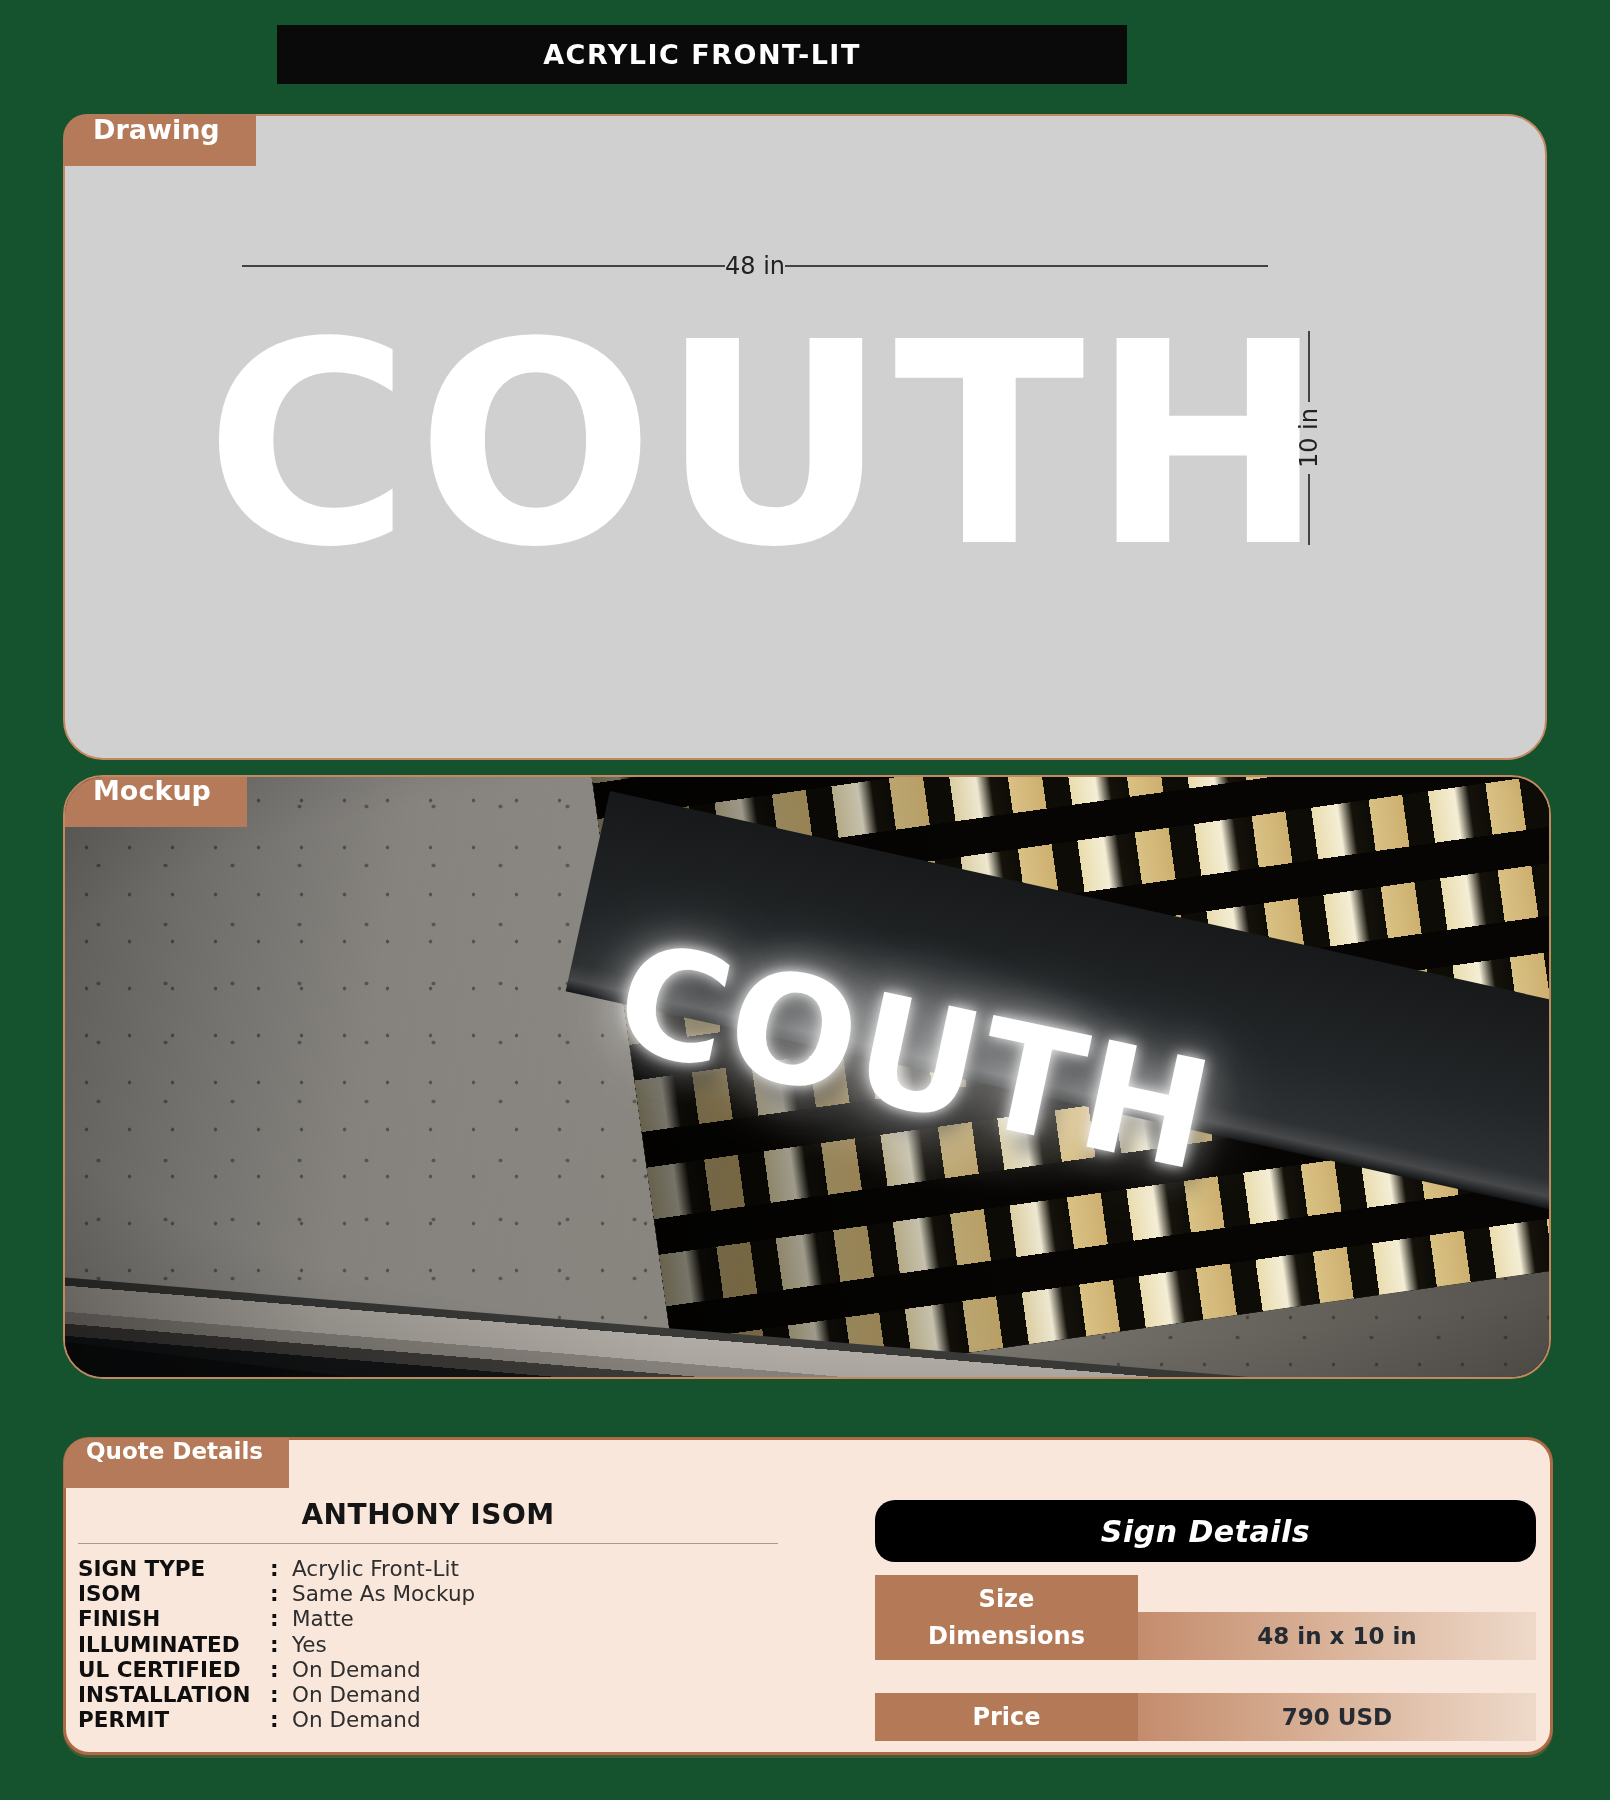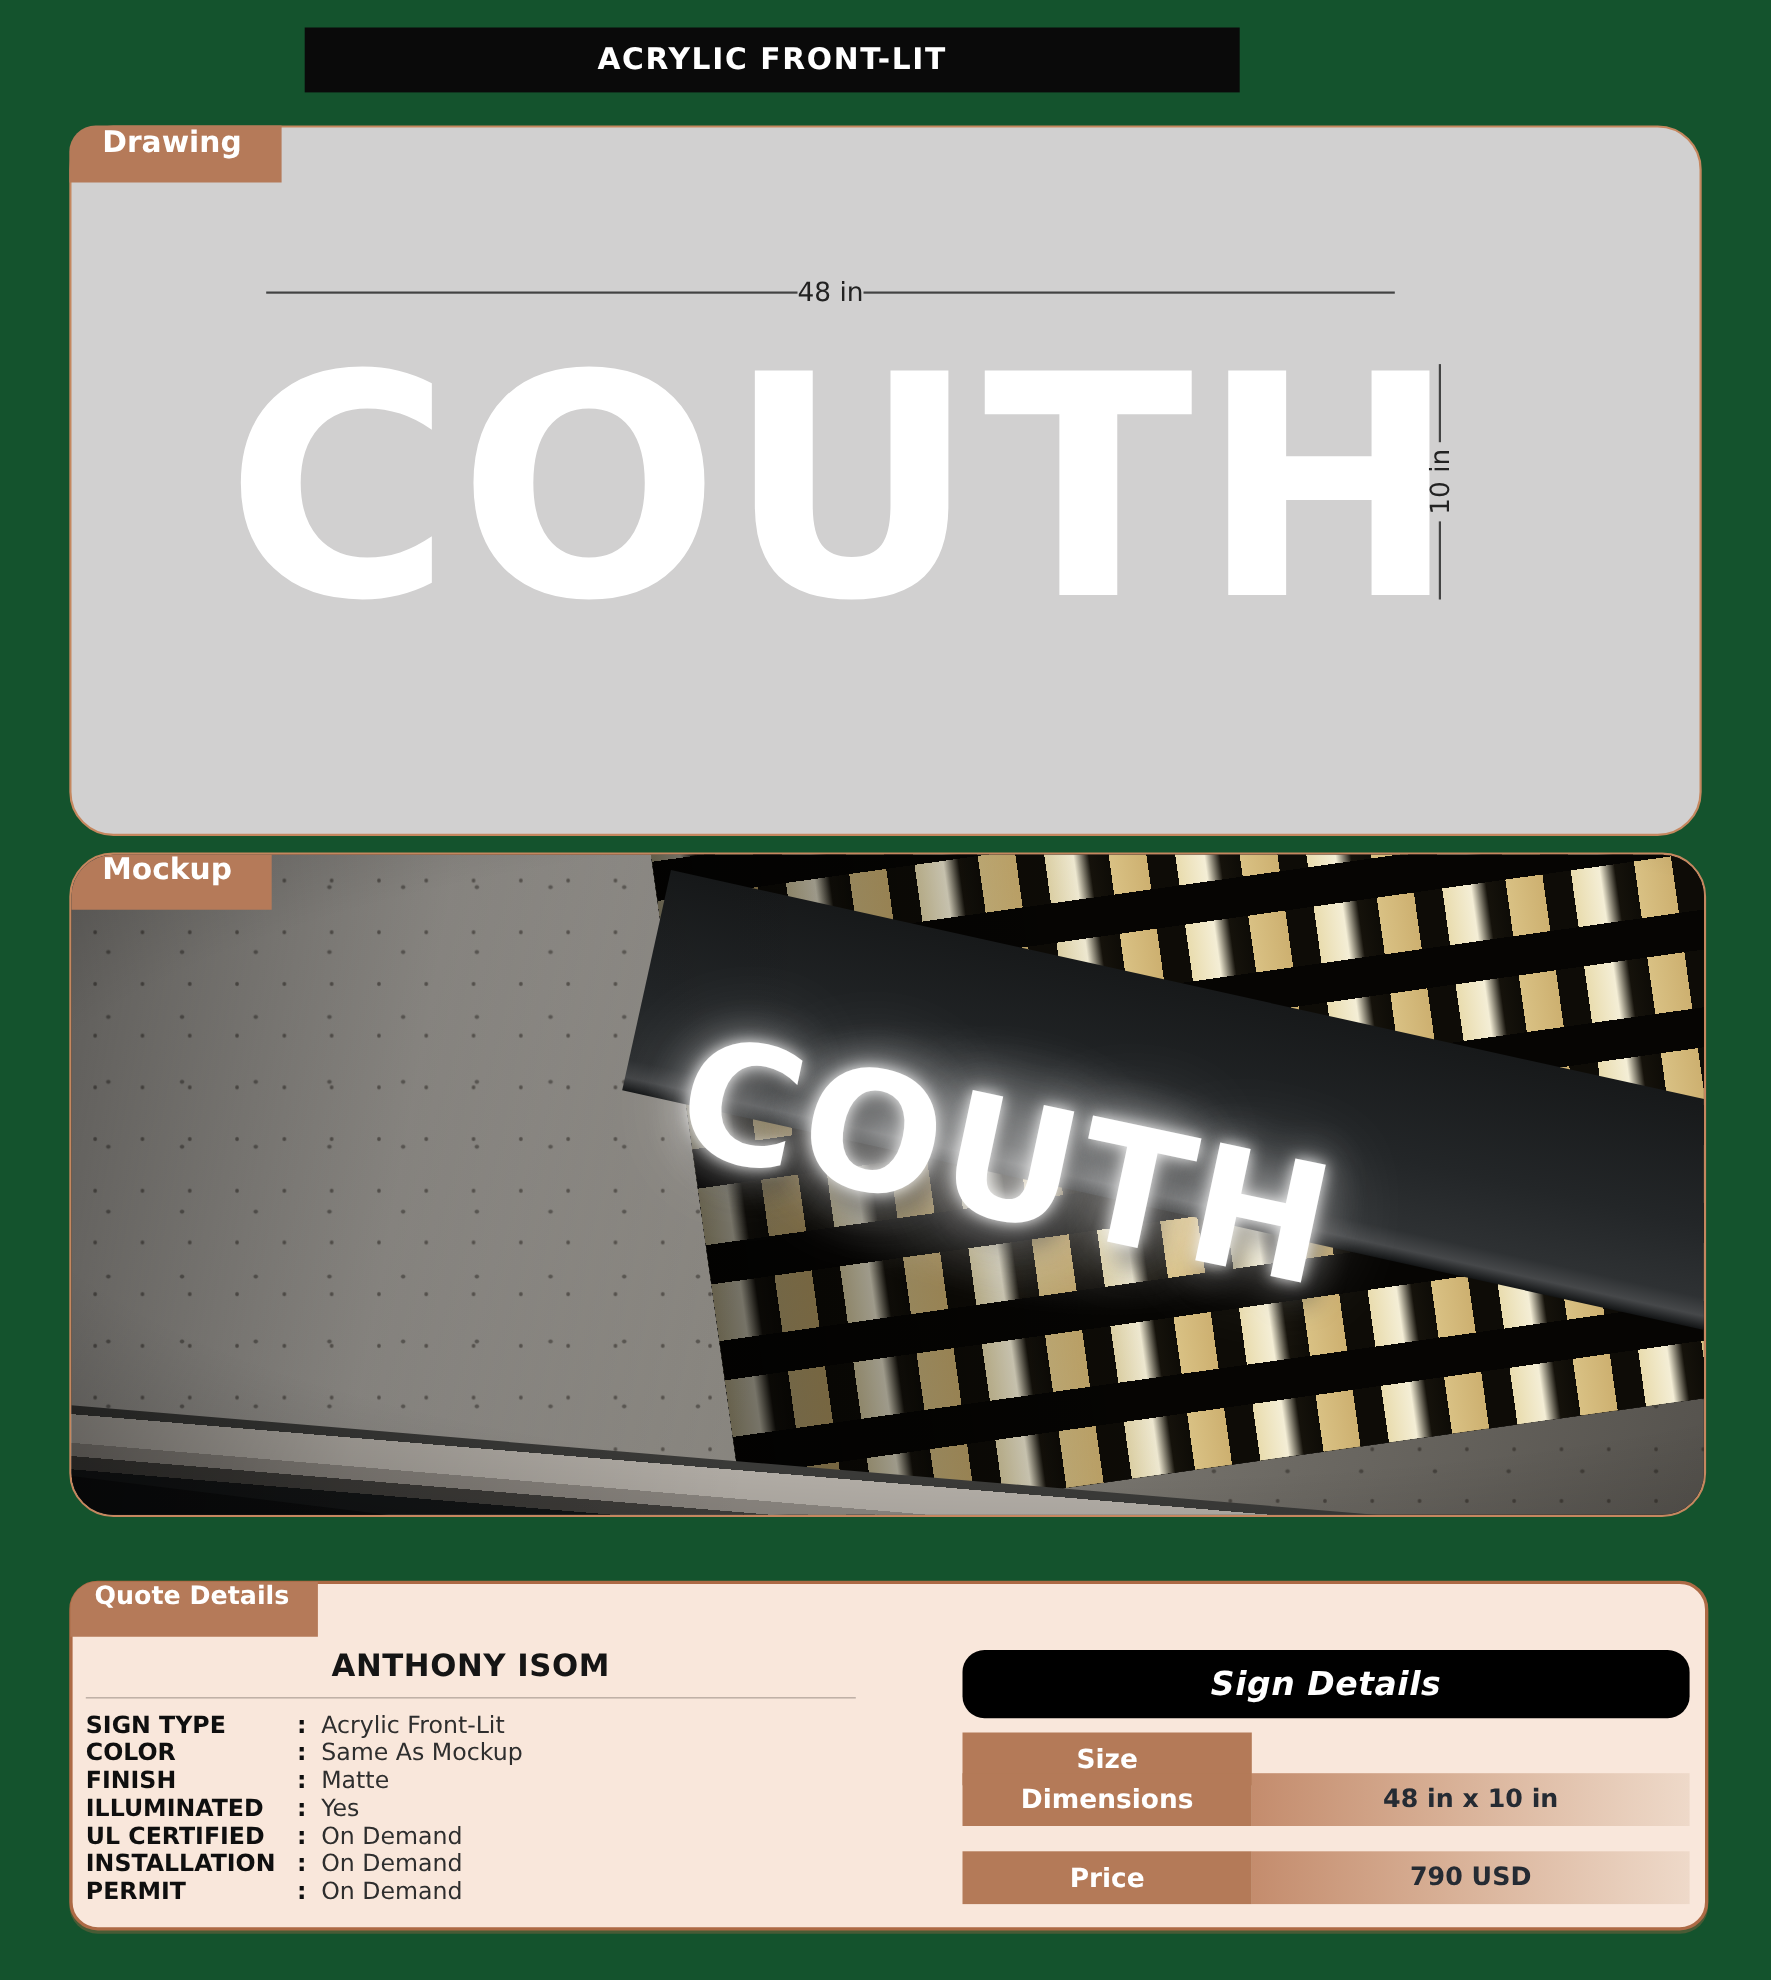--- a/index.html
+++ b/index.html
@@ -76,21 +76,21 @@
   .q-rule{border:none;border-top:1.5px solid #a89b92;margin:12px 0 12px 0;}
   .q-row{display:flex;font-size:21.5px;line-height:25.2px;color:#2e2e2e;}
   .q-label{width:192px;font-weight:700;color:#0f0f0f;}
   .q-colon{width:22px;font-weight:700;color:#0f0f0f;}
   .q-value{flex:1;}
 
   .sd-header{position:absolute;left:809px;top:60px;width:661px;height:62px;background:#000;
              border-radius:20px;display:flex;align-items:center;justify-content:center;font-style:italic;}
   .sd-header span{color:#fff;font-weight:700;font-size:30px;letter-spacing:0.5px;}
   .sd-row{position:absolute;left:809px;width:661px;height:48px;display:flex;}
-  .sd-row.r0{top:135px;} .sd-row.r1{top:172px;} .sd-row.r2{top:243px;}
+  .sd-row.r0{top:135px;} .sd-row.r1{top:172px;} .sd-row.r2{top:253px;}
   .sd-label{width:263px;background:#b47a58;color:#ffffff;font-weight:700;font-size:24px;
             display:flex;align-items:center;justify-content:center;}
   .sd-value{flex:1;background:linear-gradient(90deg,#c48c6d 0%,#d8b096 45%,#eed9c9 100%);
             color:#252b33;font-weight:700;font-size:23px;display:flex;align-items:center;justify-content:center;}
 </style>
 </head>
 <body>
 
 <div class="page">
 
@@ -140,21 +140,21 @@
     <div class="q-left">
       <div class="q-name">ANTHONY ISOM</div>
       <hr class="q-rule">
 
       <div class="q-row">
         <span class="q-label">SIGN TYPE</span>
         <span class="q-colon">:</span>
         <span class="q-value">Acrylic Front-Lit</span>
       </div>
       <div class="q-row">
-        <span class="q-label">COLOR</span>
+        <span class="q-label">ISOM</span>
         <span class="q-colon">:</span>
         <span class="q-value">Same As Mockup</span>
       </div>
       <div class="q-row">
         <span class="q-label">FINISH</span>
         <span class="q-colon">:</span>
         <span class="q-value">Matte</span>
       </div>
       <div class="q-row">
         <span class="q-label">ILLUMINATED</span>

